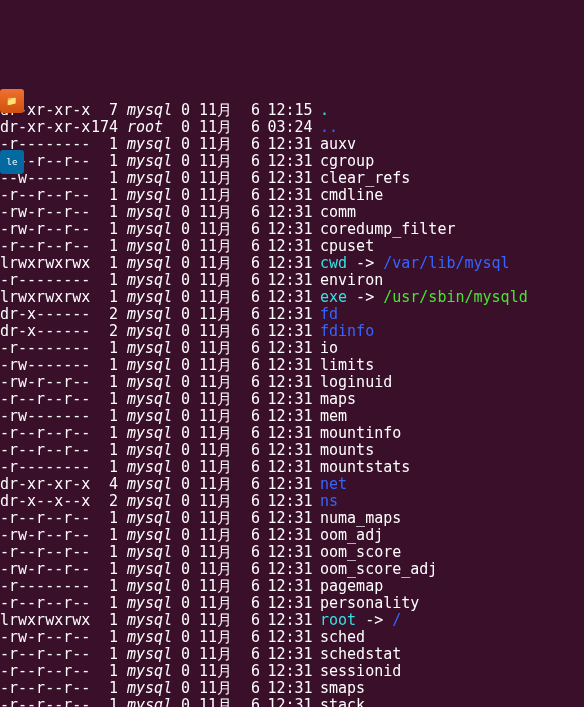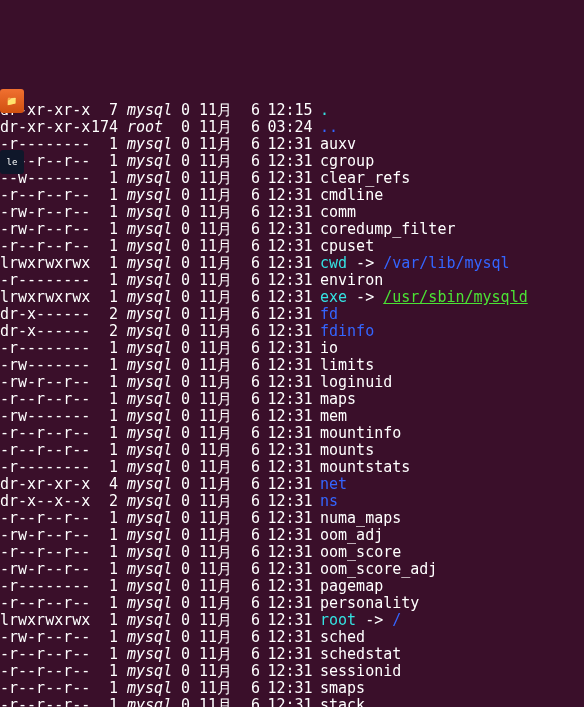--- a/index.html
+++ b/index.html
@@ -3,35 +3,35 @@
   <meta charset="utf-8">
   <style>
     * { margin:0; padding:0; box-sizing:border-box; }
     body { background:#3a0f2a; font-family:'DejaVu Sans Mono','Ubuntu Mono',monospace;
            font-size:15px; line-height:17px; color:#fff; width:584px; height:707px;
            overflow:hidden; white-space:pre; }
     .launcher { position:absolute; left:0; top:55px; width:26px; }
     .tile { width:24px; height:24px; margin-bottom:3px; border-radius:3px; display:flex;
             align-items:center; justify-content:center; font-size:9px; color:#fff; }
     .tile-files { background:linear-gradient(#f07030,#d05010); }
-    .tile-le { background:#0f172a;text-align:center; }
+    .tile-le { background:#0369a1;text-align:center; }
     .listing { padding-left:0; }
     .row span { display:inline-block; }
     .perm  { width:82px; }
     .links { width:36px; text-align:right; }
     .owner { width:54px;font-style:italic; }
     .grp   { width:18px; text-align:right; }
     .mon   { width:42px; }
     .daycol{ width:28px; text-align:right; }
     .time  { width:54px; padding-left:6px;text-align:center;}
     .name  { padding-left:6px; }
     .c-white { color:#ffffff; }
     .c-cyan  { color:#34e2e2; }
     .c-blue  { color:#3465ff; }
-    .c-green { color:#4be234;text-decoration:underline; }
+    .c-green { color:#4be234; }
   </style>
 </head>
 <body>
 
 
 
 <div class="launcher">
   <div class="tile tile-files">
     <span>📁</span>
   </div>

